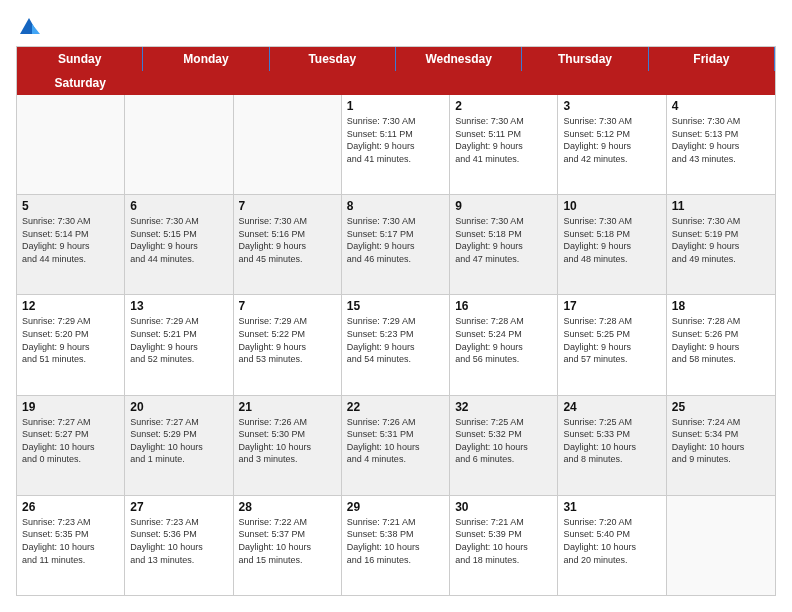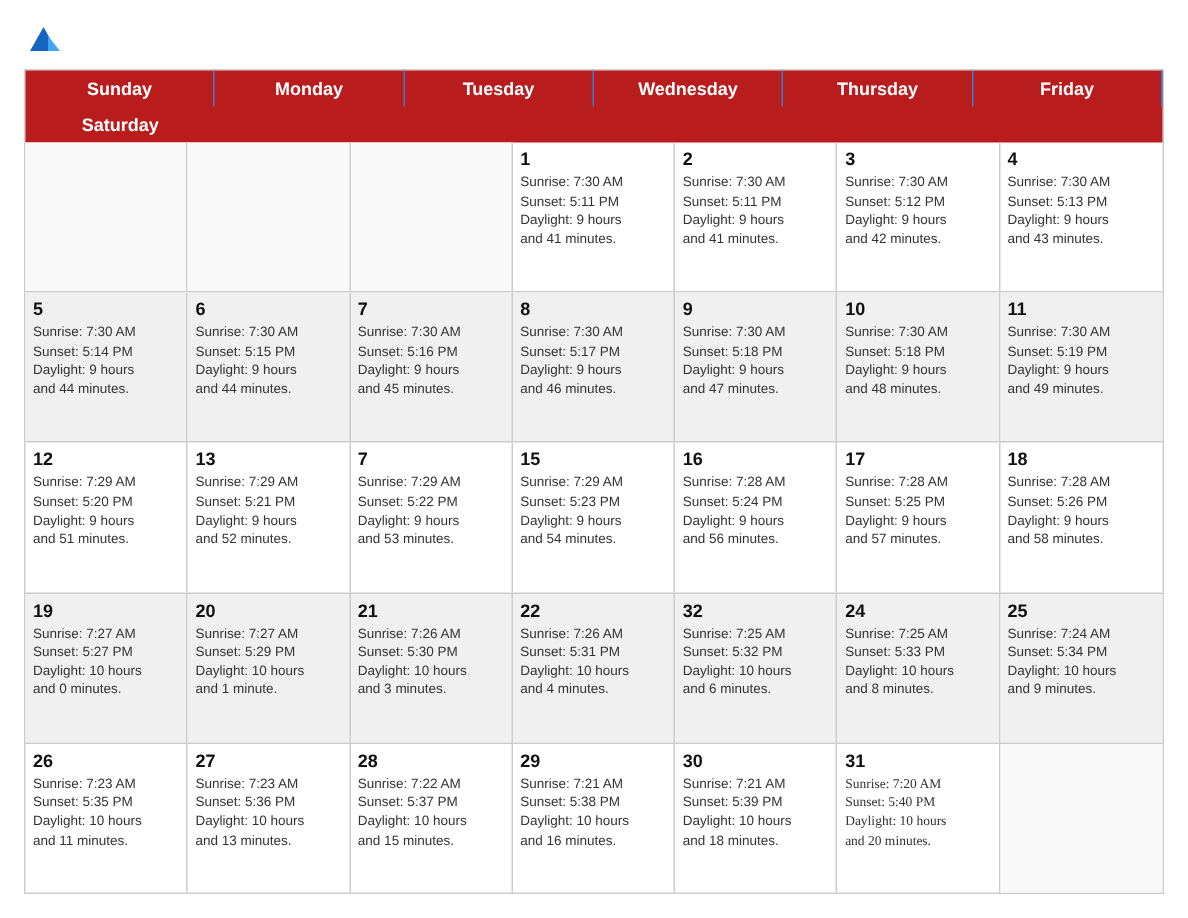--- a/index.html
+++ b/index.html
@@ -346,21 +346,21 @@
           </div>
           <div class="cal-cell">
             <div class="day-num">30</div>
             <div class="cell-text" style="white-space: pre-line;">Sunrise: 7:21 AM
 Sunset: 5:39 PM
 Daylight: 10 hours
 and 18 minutes.</div>
           </div>
           <div class="cal-cell">
             <div class="day-num">31</div>
-            <div class="cell-text" style="white-space: pre-line; font-family: Liberation Serif, serif;">Sunrise: 7:20 AM
+            <div class="cell-text" style="white-space: pre-line;">Sunrise: 7:20 AM
 Sunset: 5:40 PM
 Daylight: 10 hours
 and 20 minutes.</div>
           </div>
           <div class="cal-cell empty"></div>
         </div>
       </div>
   </div>
 </div>
 

